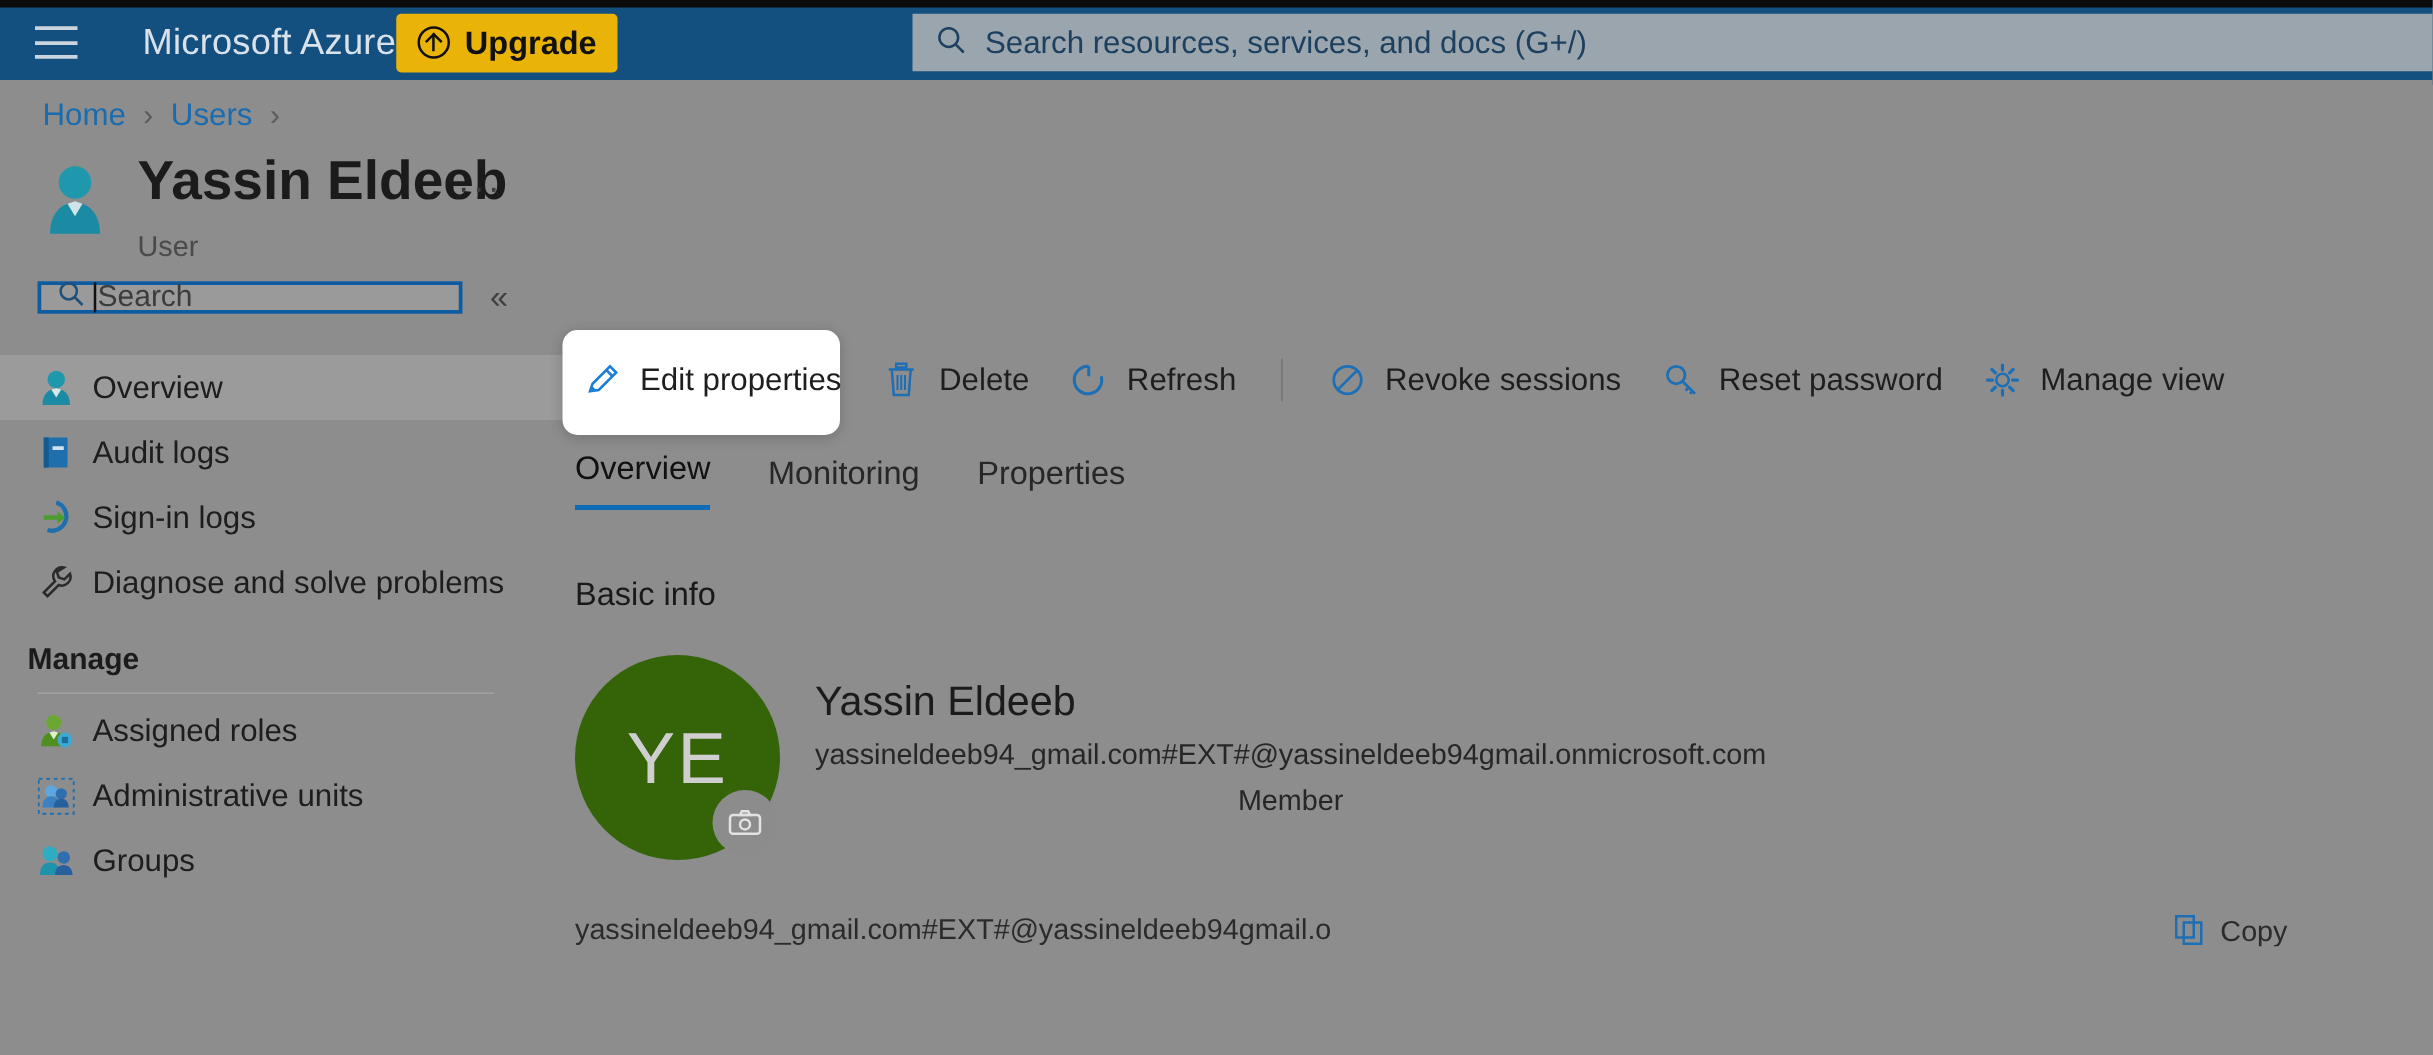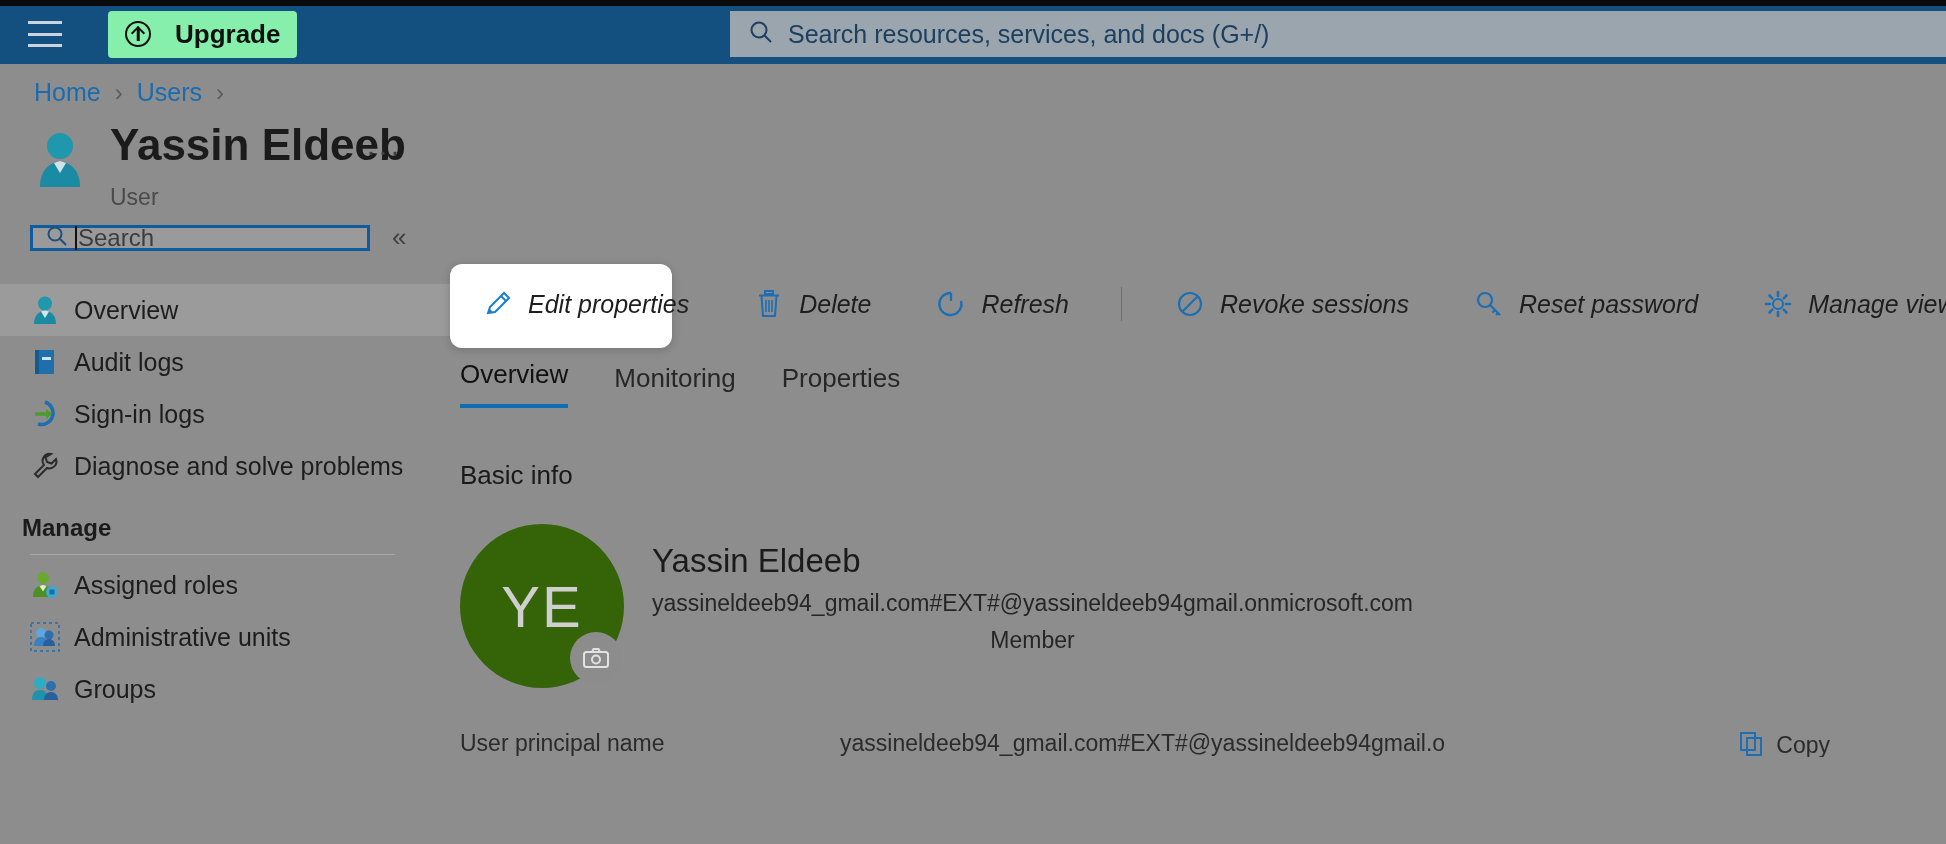--- a/index.html
+++ b/index.html
@@ -32,28 +32,26 @@
     background: #c9d4de;
   }
   .brand {
     margin-left: 52px;
     color: #d9e2ea;
     font-size: 29px;
     letter-spacing: 0.2px;
     white-space: nowrap;
   }
   .upgrade-btn {
-    margin-left: 46px;
     height: 47px;
-    background: #86efac;
+    background: #eab308;
     border-radius: 4px;
     display: flex; align-items: center;
     padding: 0 17px;
     cursor: pointer;
-    gap: 12px;
   }
   .upgrade-btn .up-icon {
     width: 26px; height: 26px;
     border: 2.5px solid #11100f;
     border-radius: 50%;
     position: relative;
     margin-right: 12px;
     flex: 0 0 auto;
   }
   .upgrade-btn .up-icon::before {
@@ -180,22 +178,22 @@
   }
 
   
   .toolbar {
     position: absolute; left: 0; top: 60px;
     height: 60px;
     display: flex; align-items: center;
   }
   .tb-item {
     display: flex; align-items: center;
-    height: 60px; padding: 0 32px;
-    cursor: pointer; white-space: nowrap; font-style: italic;
+    height: 60px; padding: 0 16px;
+    cursor: pointer; white-space: nowrap;
   }
   .tb-item .tb-icon {
     width: 32px; height: 32px; flex: 0 0 auto;
     margin-right: 14px;
     display: flex; align-items: center; justify-content: center;
   }
   .tb-item .tb-label { font-size: 25px; color: #1e1e1e; }
   .tb-sep {
     width: 1px; height: 34px; background: #6e6e6e;
     margin: 0 20px;
@@ -274,20 +272,21 @@
 
 <div class="topbar">
   <div class="topbar-strip"></div>
 
   <div class="hamburger">
     <span></span>
       <span></span>
       <span></span>
   </div>
 
+  <div class="brand">Microsoft Azure</div>
 
   <div class="upgrade-btn">
     <div class="up-icon"></div>
     <div class="up-label">Upgrade</div>
   </div>
 
   <div class="global-search">
     <span class="mag">
       <svg width="26" height="26" viewBox="0 0 26 26">
         <circle cx="11" cy="11" r="7.5" fill="none" stroke="#1d3f60" stroke-width="2"></circle>
@@ -531,21 +530,20 @@
         </div>
       </div>
       <div class="identity-text">
         <div class="identity-name">Yassin Eldeeb</div>
         <div class="identity-line">yassineldeeb94_gmail.com#EXT#@yassineldeeb94gmail.onmicrosoft.com</div>
         <div class="identity-line">Member</div>
       </div>
     </div>
 
     <div class="bottom-row">
-      <span class="br-label">User principal name</span>
       <span class="br-value">yassineldeeb94_gmail.com#EXT#@yassineldeeb94gmail.o</span>
       <span class="br-copy">
         <span>
           <svg width="26" height="26" viewBox="0 0 26 26">
             <rect x="3" y="3" width="14" height="17" fill="none" stroke="#1d6fb5" stroke-width="2"></rect>
             <rect x="9" y="8" width="14" height="17" fill="none" stroke="#1d6fb5" stroke-width="2"></rect>
           </svg>
         </span>
         <span class="br-copy-label">Copy</span>
       </span>

